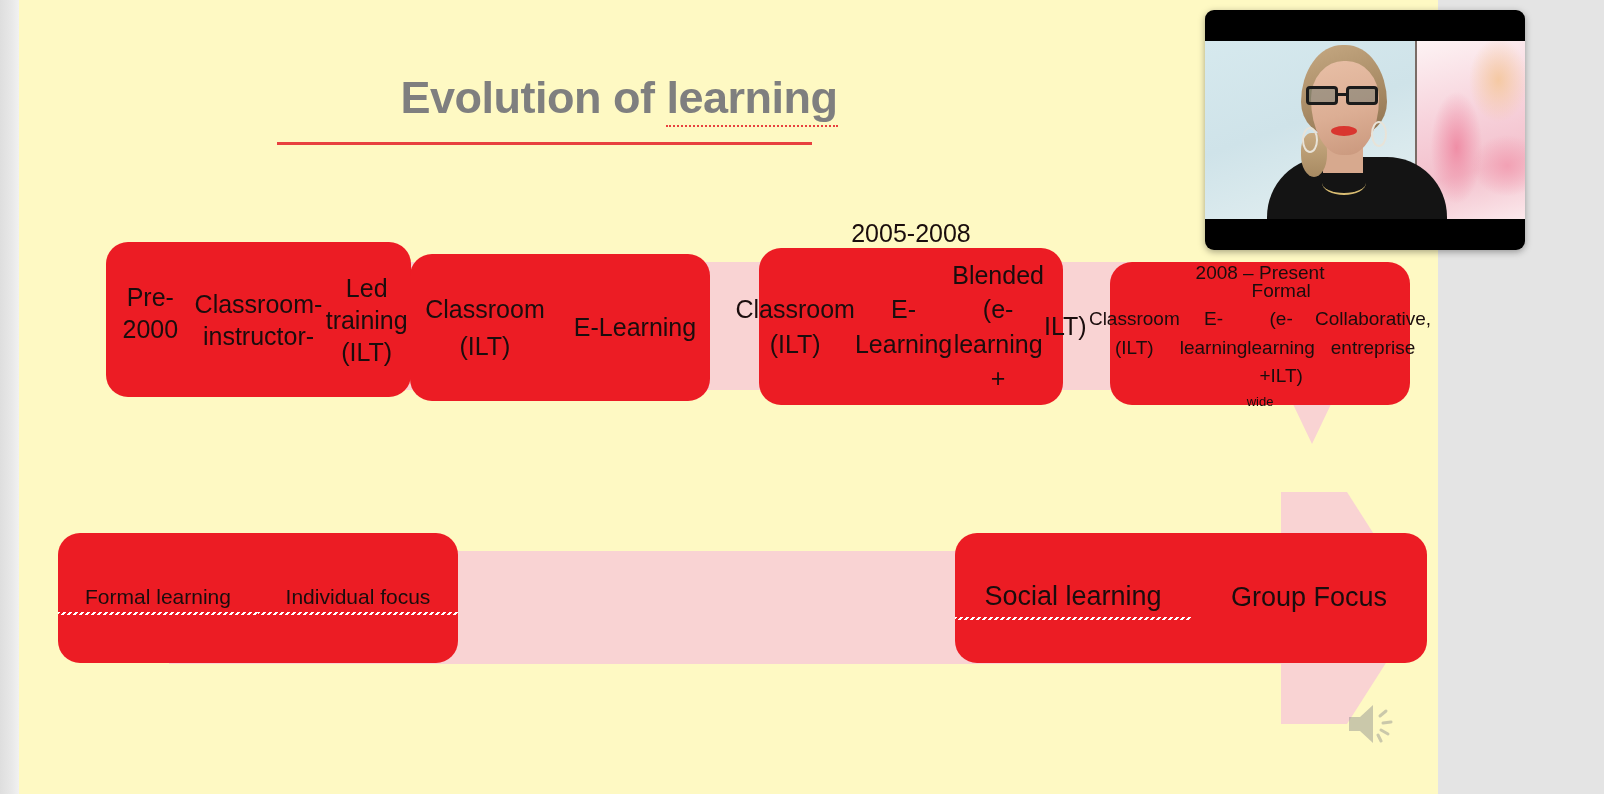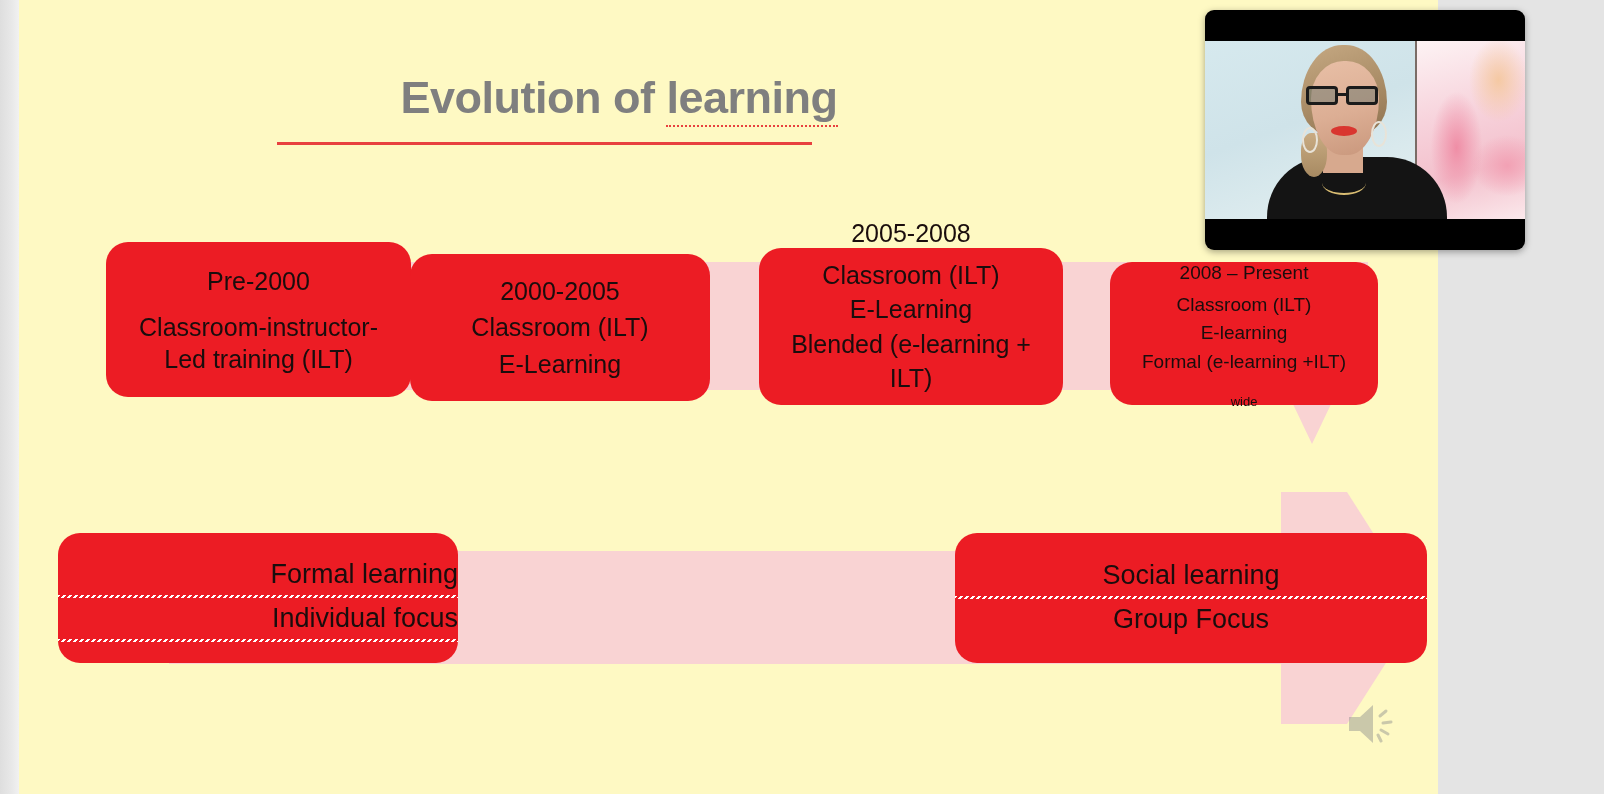--- a/index.html
+++ b/index.html
@@ -105,53 +105,53 @@
   }
 
   
   .rbox {
     position: absolute;
     background: #ec1c24;
     border-radius: 22px;
     color: #1a0d0d;
     text-align: center;
     display: flex;
-    flex-direction: column;
+    flex-direction: row;
     align-items: center;
     justify-content: center;
     box-sizing: border-box;
     overflow: visible;
   }
   .rbox .line { display: block; width: 100%; }
 
   #box-1 { left: 39px;  top: 242px; width: 305px; height: 155px; font-size: 25px; line-height: 1.28; margin-left: 48px; }
   #box-1 .line.t { margin-bottom: 14px; }
 
   #box-2 { left: 391px; top: 254px; width: 300px; height: 147px; font-size: 25px; line-height: 1.45; }
 
   #box-3 { left: 740px; top: 248px; width: 304px; height: 157px; font-size: 25px; line-height: 1.38; }
   #box-3 .overflow-top {
     position: absolute;
     top: -32px; left: 0; width: 100%;
     font-size: 25px;
   }
 
-  #box-4 { left: 1091px; top: 262px; width: 268px; height: 143px; font-size: 19px; line-height: 1.48; }
+  #box-4 { left: 1091px; top: 262px; width: 300px; height: 143px; font-size: 19px; line-height: 1.48; }
   #box-4 .overflow-top {
     position: absolute;
     top: -3px; left: 0; width: 100%;
     font-size: 19px;
   }
   #box-4 .overflow-bot {
     position: absolute;
     bottom: -6px; left: 0; width: 100%;
     font-size: 13px;
   }
 
-  #box-5 { left: 39px;  top: 533px; width: 400px; height: 130px; font-size: 27px; line-height: 1.55; text-align: right; }
+  #box-5 { left: 39px;  top: 533px; width: 400px; height: 130px; font-size: 21px; line-height: 1.55; }
   #box-6 { left: 936px; top: 533px; width: 472px; height: 130px; font-size: 27px; line-height: 1.55; }
 
   
   .sq-white {
     background-image: repeating-linear-gradient(
       135deg, #ffffff 0 2px, rgba(255,255,255,0) 2px 4px);
     background-repeat: repeat-x;
     background-size: 6px 3px;
     background-position: 0 100%;
     padding-bottom: 2px;
@@ -296,38 +296,38 @@
       <polygon points="0,0 66,0 140,116 66,232 0,232" fill="#f9d3d3"></polygon>
     </svg>
 
     <div class="rbox" id="box-1">
       <span class="line t">Pre-2000</span>
       <span class="line">Classroom-instructor-</span>
       <span class="line">Led training (ILT)</span>
     </div>
 
     <div class="rbox" id="box-2">
-      <span class="line">2000-2005</span>
       <span class="line">Classroom (ILT)</span>
       <span class="line">E-Learning</span>
     </div>
 
     <div class="rbox" id="box-3">
       <span class="line overflow-top">2005-2008</span>
       <span class="line">Classroom (ILT)</span>
       <span class="line">E-Learning</span>
       <span class="line">Blended (e-learning +</span>
       <span class="line">ILT)</span>
     </div>
 
     <div class="rbox" id="box-4">
       <span class="line overflow-top">2008 – Present</span>
       <span class="line">Classroom (ILT)</span>
       <span class="line">E-learning</span>
       <span class="line">Formal (e-learning +ILT)</span>
+      <span class="line">Collaborative, entreprise</span>
       <span class="line overflow-bot">wide</span>
     </div>
 
     <div class="rbox" id="box-5">
       <span class="line sq-white">Formal learning</span>
       <span class="line sq-white">Individual focus</span>
     </div>
 
     <div class="rbox" id="box-6">
       <span class="line sq-white">Social learning</span>

